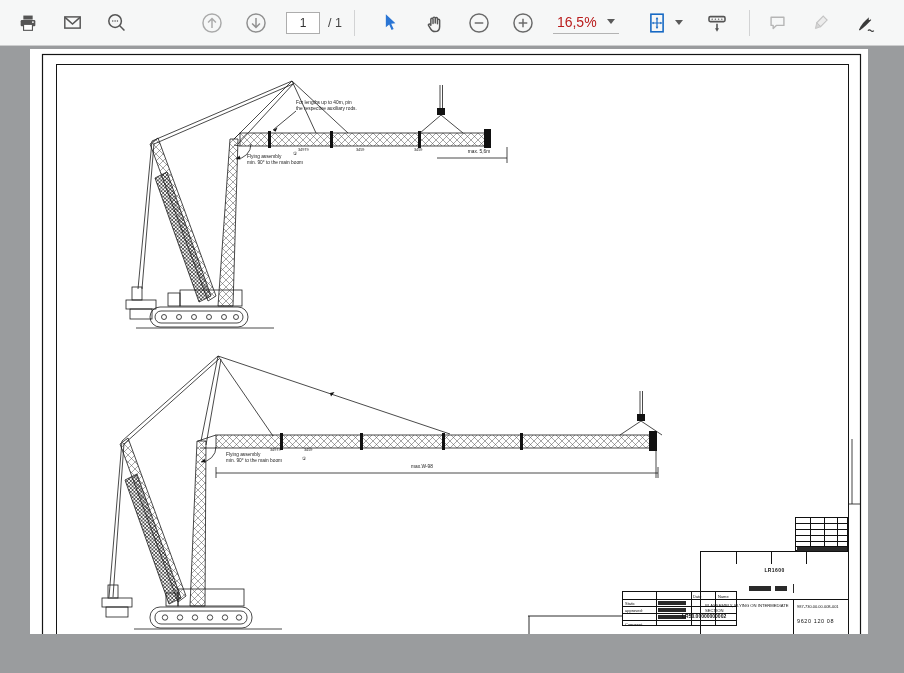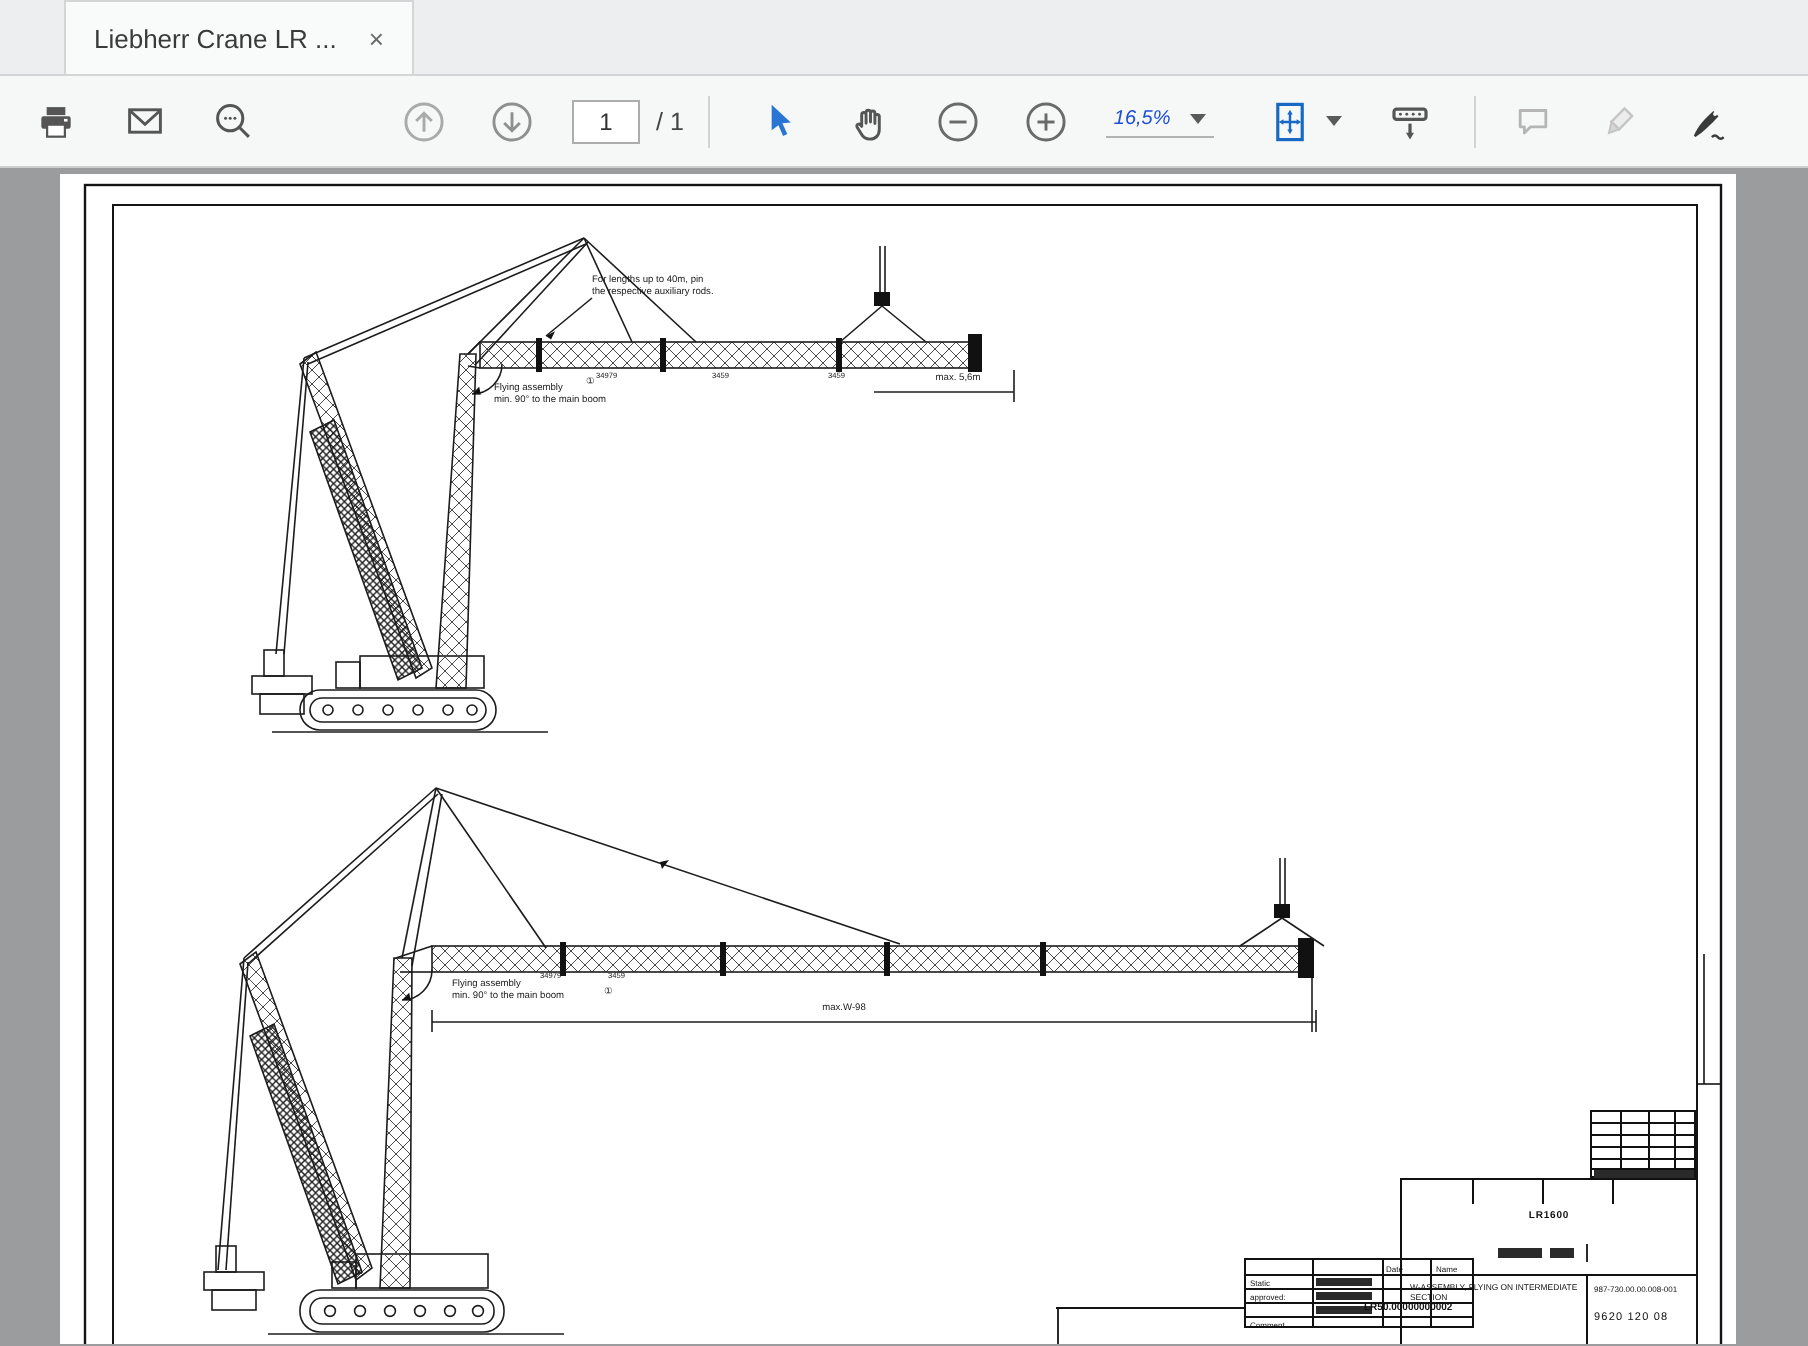--- a/index.html
+++ b/index.html
@@ -14,21 +14,21 @@
   .tab-close { font-size:13px; color:#6b6b6b; cursor:default; line-height:1; }
 
   
   .toolbar { height:46px; background:#f6f7f7; border-bottom:1px solid #cccdce; display:flex; align-items:center; }
   .tbtn { width:28px; height:28px; display:flex; align-items:center; justify-content:center; flex:0 0 auto; }
   .sep { width:1px; height:26px; background:#d2d3d4; flex:0 0 auto; }
   .page-input { width:34px; height:22px; border:1px solid #adadad; background:#fff; font-size:12px; color:#333;
                 text-align:center; font-family:"Liberation Sans",sans-serif; }
   .page-total { font-size:12.5px; color:#444; margin-left:8px; white-space:nowrap; }
   .zoom-combo { display:flex; align-items:center; gap:10px; border-bottom:1px solid #b3b3b3; padding:2px 4px 3px 4px; }
-  .zoom-text { font-size:10px; color:#1d4ed8;font-style:italic; }
+  .zoom-text { font-size:14px; color:#b91c1c; }
   .caret { width:0; height:0; border-left:4px solid transparent; border-right:4px solid transparent; border-top:5px solid #5a5a5a; }
   .caret.blue-adj { margin-left:4px; }
 
   
   .canvas { position:relative; width:904px; height:588px; background:#9a9c9e; overflow:hidden; }
   .page { position:absolute; left:30px; top:3px; width:838px; height:700px; background:#ffffff; }
   .page svg.art { position:absolute; left:0; top:0; }
 
   .anno { position:absolute; color:#1a1a1a; font-size:4.8px; line-height:5.6px; white-space:nowrap; }
   .anno.tiny { font-size:3.8px; line-height:4.2px; }
@@ -54,26 +54,20 @@
 
   .revtable { position:absolute; left:765px; top:468px; width:53px; height:34px; border:1px solid #111; background:#fff; }
   .revtable .h { position:absolute; left:0; right:0; height:1px; background:#111; }
   .revtable .v { position:absolute; top:0; bottom:0; width:1px; background:#111; }
 </style>
 </head>
 <body>
 
 <div class="app">
 
-  <div class="tabbar">
-    <div class="tab">
-      <span class="tab-title">Liebherr Crane LR ...</span>
-      <span class="tab-close">×</span>
-    </div>
-  </div>
 
   <div class="toolbar">
     <div class="tbtn" style="margin-left:14px">
       <svg width="20" height="20" viewBox="0 0 18 18">
         <rect x="4.8" y="2.3" width="8.4" height="3.6" fill="#555"></rect>
         <rect x="2.4" y="6.4" width="13.2" height="5.6" rx="1" fill="#555"></rect>
         <rect x="5" y="10.2" width="8" height="5.4" fill="#fff" stroke="#555" stroke-width="1"></rect>
         <rect x="12.6" y="7.6" width="1.6" height="1.2" fill="#fff"></rect>
       </svg>
     </div>

